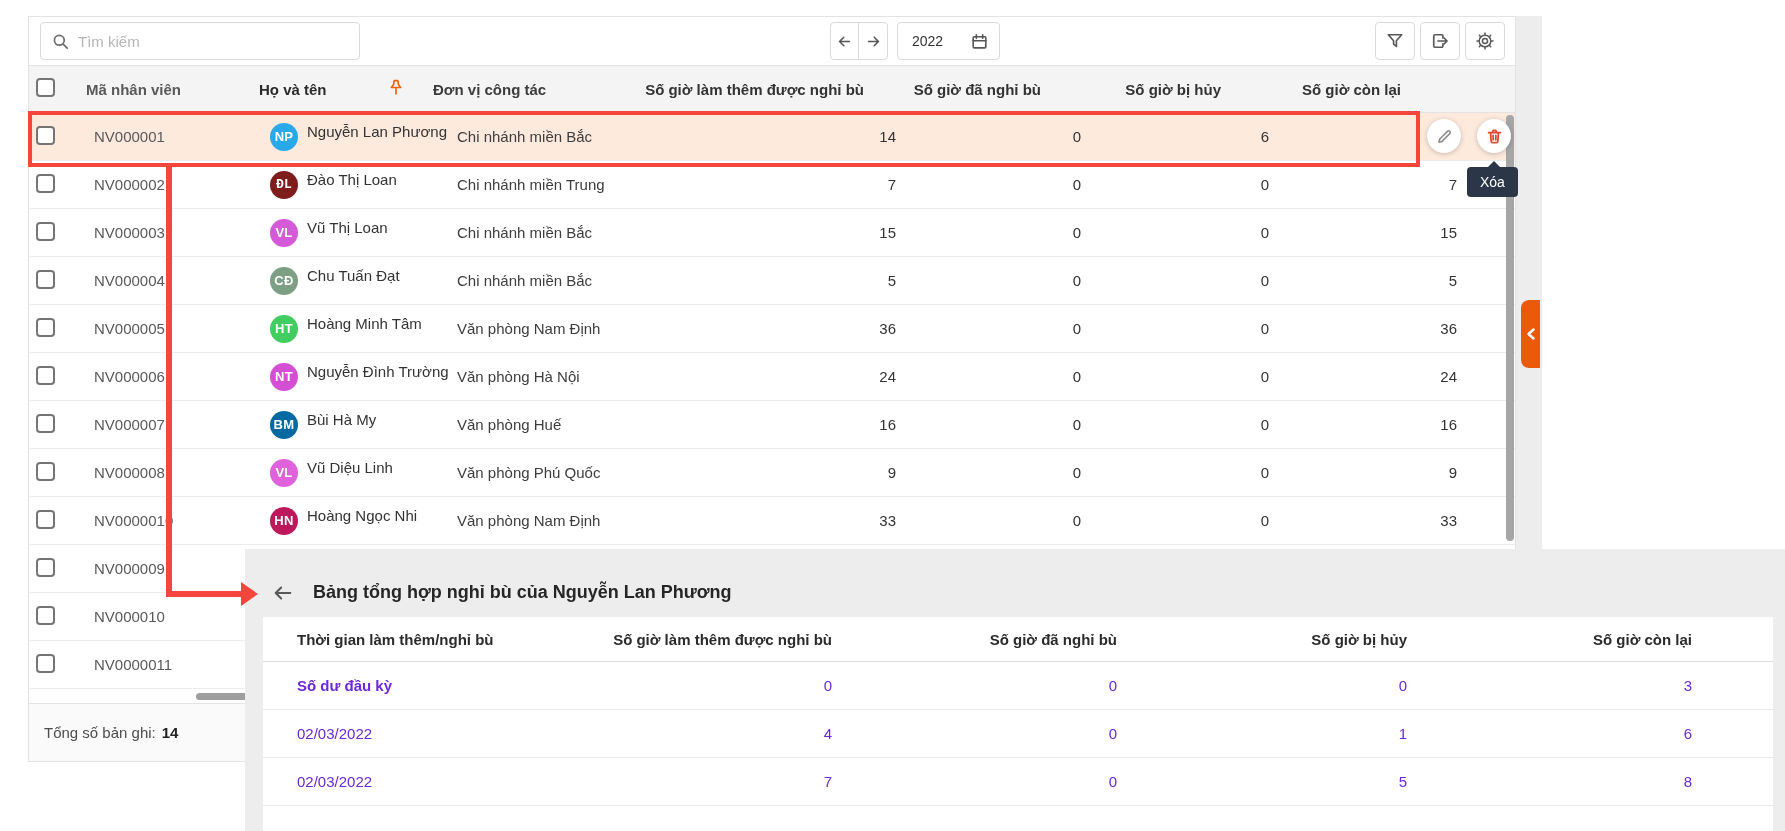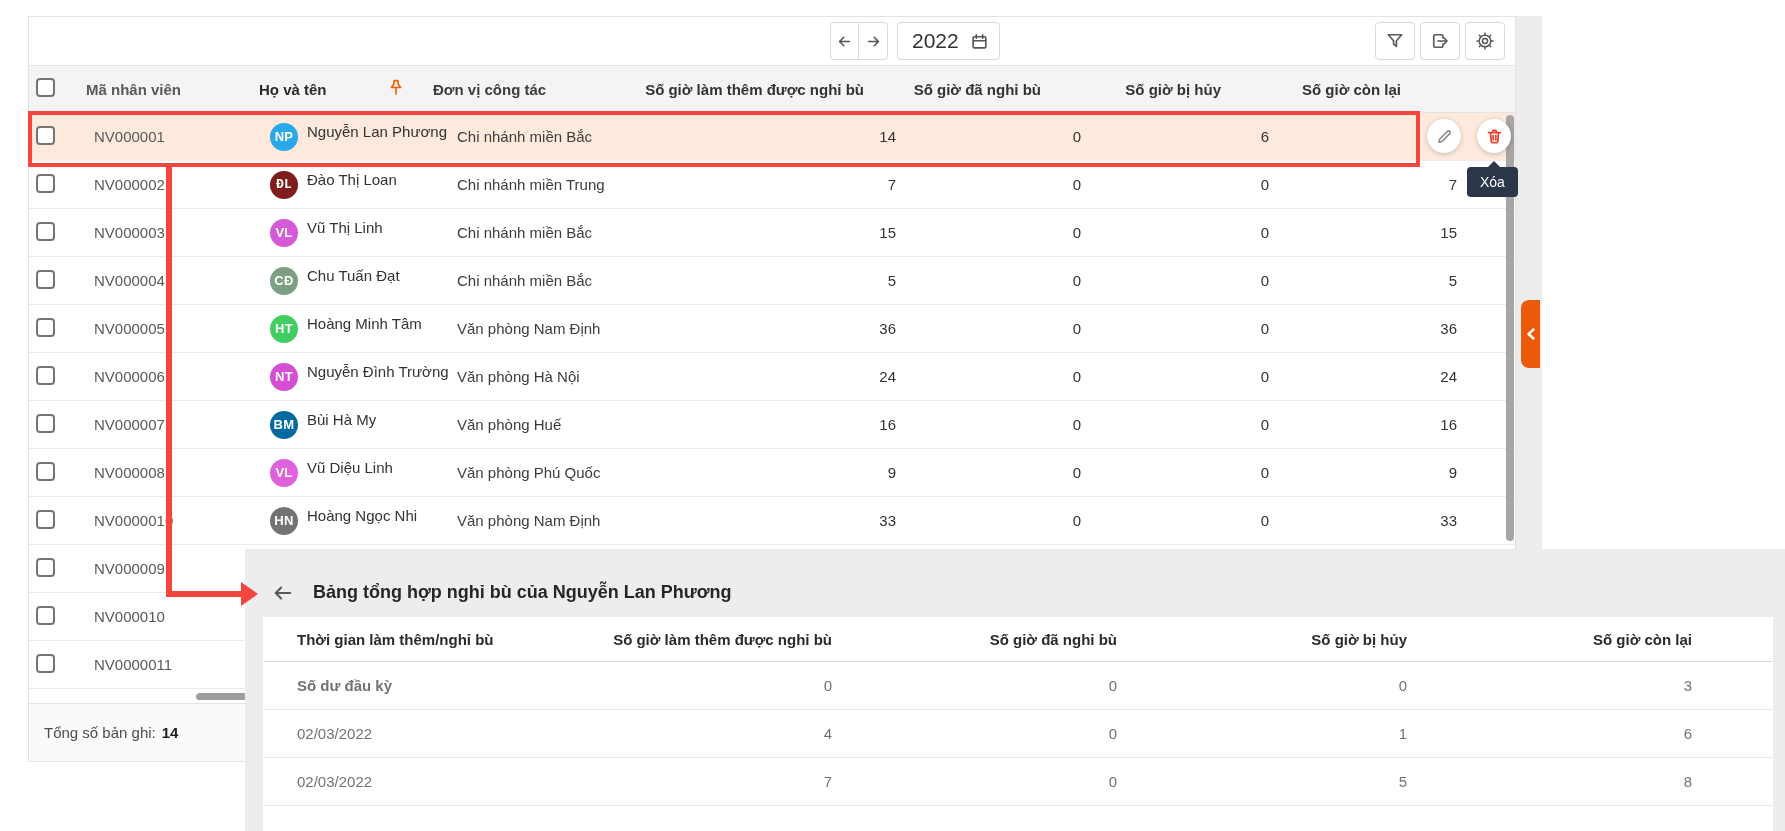--- a/index.html
+++ b/index.html
@@ -14,21 +14,21 @@
   .toolbar { position:absolute; left:0; top:0; right:0; height:48px; background:#fff; }
   .tb { position:absolute; top:5px; height:38px; background:#fff;
     border:1px solid #d9d9d9; border-radius:4px; display:flex; align-items:center; }
   .search { left:11px; width:320px; padding:0 10px; gap:8px; }
   .search input { border:none; outline:none; flex:1; font:15px "Liberation Sans",sans-serif; color:#333; background:transparent; }
   .search input::placeholder { color:#b5b5b5; }
   .navgroup { left:801px; width:58px; padding:0; }
   .navgroup .nav-btn { width:28px; height:100%; display:flex; align-items:center; justify-content:center; cursor:pointer; }
   .navgroup .nav-btn:first-child { border-right:1px solid #d9d9d9; }
   .year { left:868px; width:103px; padding:0 10px 0 14px; justify-content:space-between; cursor:pointer; }
-  .year .yv { font-size:21px; color:#333; }
+  .year .yv { font-size:14px; color:#333; }
   .unit { left:979px; width:360px; padding:0 12px 0 14px; justify-content:space-between; cursor:pointer; }
   .unit .uv { font-size:15px; color:#ababab; }
   .sqbtn { width:40px; justify-content:center; cursor:pointer; }
   .b-filter { left:1346px; } .b-export { left:1391px; } .b-gear { left:1436px; }
 
   
   .grid { display:grid; grid-template-columns:57px 168px 172px 215px 225px 177px 180px 180px 1fr; align-items:center; }
   .thead { position:absolute; left:0; top:48px; right:0; height:48px; background:#f4f4f5;
     border-top:1px solid #e3e3e3; border-bottom:1px solid #e3e3e3; font-weight:bold; color:#2b2b2b; font-size:15px; }
   .tbody { position:absolute; left:0; top:96px; right:0; }
@@ -78,34 +78,43 @@
     border-bottom:12px solid transparent; border-left:17px solid #f5463d; z-index:50; pointer-events:none; }
 
   
   .overlay { position:absolute; left:245px; top:549px; width:1540px; height:282px; background:#ededee; z-index:30; }
   .overlay-head { height:87px; display:flex; align-items:center; padding-left:23px; gap:15px; }
   .back-btn { width:30px; height:30px; display:flex; align-items:center; justify-content:center; cursor:pointer; border-radius:50%; }
   .overlay-title { font-size:18px; font-weight:bold; color:#262626; }
   .detail-table { position:absolute; left:18px; top:68px; right:0; bottom:0; background:#fff; overflow:hidden; }
   .dgrid { display:grid; grid-template-columns:302px 275px 285px 290px 285px 1fr; align-items:center; }
   .d-head { height:45px; border-bottom:1px solid #dcdcdc; font-weight:bold; font-size:15px; color:#2b2b2b; }
-  .d-row { height:48px; border-bottom:1px solid #e9e9e9; font-size:15px; color:#737373; }
+  .d-row { height:48px; border-bottom:1px solid #e9e9e9; font-size:15px; color:#6d28d9; }
   .d-c1 { padding-left:34px; white-space:nowrap; }
   .d-num { text-align:right; padding-right:8px; }
   [data-em="bold"] { font-weight:bold; }
   .d-scroll { position:absolute; right:0; top:0; bottom:0; width:12px; background:#ededee; }
 
   svg { display:block; }
 </style>
 </head>
 <body>
 
 <div class="card">
 
   <div class="toolbar">
+    <div class="tb search">
+      <span>
+        <svg width="19" height="19" viewBox="0 0 24 24" fill="none" stroke="#6e6e6e" stroke-width="2.2" stroke-linecap="round">
+            <circle cx="10.5" cy="10.5" r="6.2"></circle>
+            <path d="M15.3 15.3 L20.5 20.5"></path>
+          </svg>
+      </span>
+      <input placeholder="Tìm kiếm" style="">
+    </div>
 
     <div class="tb navgroup">
       <span class="nav-btn">
         <svg width="17" height="17" viewBox="0 0 24 24" fill="none" stroke="#555" stroke-width="2.2" stroke-linecap="round" stroke-linejoin="round">
             <path d="M19 12 H5 M11 6 l-6 6 6 6"></path>
           </svg>
       </span>
       <span class="nav-btn">
         <svg width="17" height="17" viewBox="0 0 24 24" fill="none" stroke="#555" stroke-width="2.2" stroke-linecap="round" stroke-linejoin="round">
             <path d="M5 12 H19 M13 6 l6 6 -6 6"></path>
@@ -193,21 +202,21 @@
         <div class="cell num">0</div>
         <div class="cell num">7</div>
         <div class="cell"></div>
       </div>
 
       <div class="row grid" data-state="">
         <div class="cell c-check"><span class="checkbox"></span></div>
         <div class="cell c-code">NV000003</div>
         <div class="cell c-name">
           <span class="avatar" style="background-color: rgb(212, 90, 216);">VL</span>
-          <span class="name">Vũ Thị Linh</span>
+          <span class="name">Vũ Thị Loan</span>
         </div>
         <div class="cell c-unit">Chi nhánh miền Bắc</div>
         <div class="cell num">15</div>
         <div class="cell num">0</div>
         <div class="cell num">0</div>
         <div class="cell num">15</div>
         <div class="cell"></div>
       </div>
 
       <div class="row grid" data-state="">
@@ -282,21 +291,21 @@
         <div class="cell num">0</div>
         <div class="cell num">0</div>
         <div class="cell num">9</div>
         <div class="cell"></div>
       </div>
 
       <div class="row grid" data-state="">
         <div class="cell c-check"><span class="checkbox"></span></div>
         <div class="cell c-code">NV0000010</div>
         <div class="cell c-name">
-          <span class="avatar" style="background-color: #737373;">HN</span>
+          <span class="avatar" style="background-color: #be185d;">HN</span>
           <span class="name">Hoàng Ngọc Nhi</span>
         </div>
         <div class="cell c-unit">Văn phòng Nam Định</div>
         <div class="cell num">33</div>
         <div class="cell num">0</div>
         <div class="cell num">0</div>
         <div class="cell num">33</div>
         <div class="cell"></div>
       </div>
 

